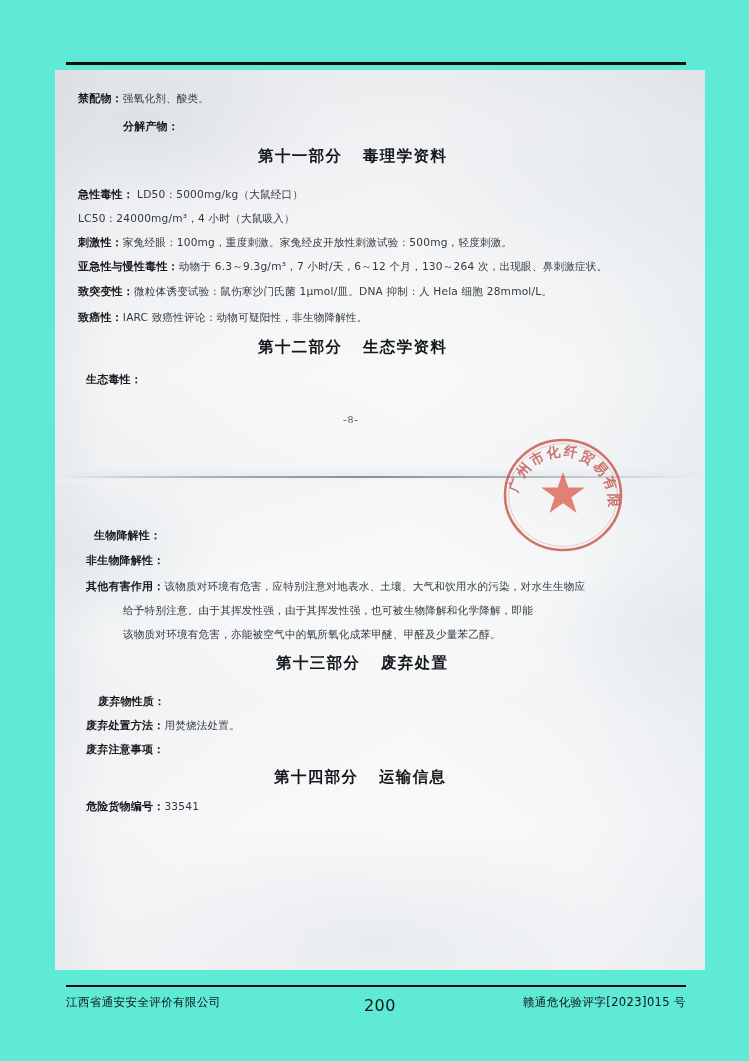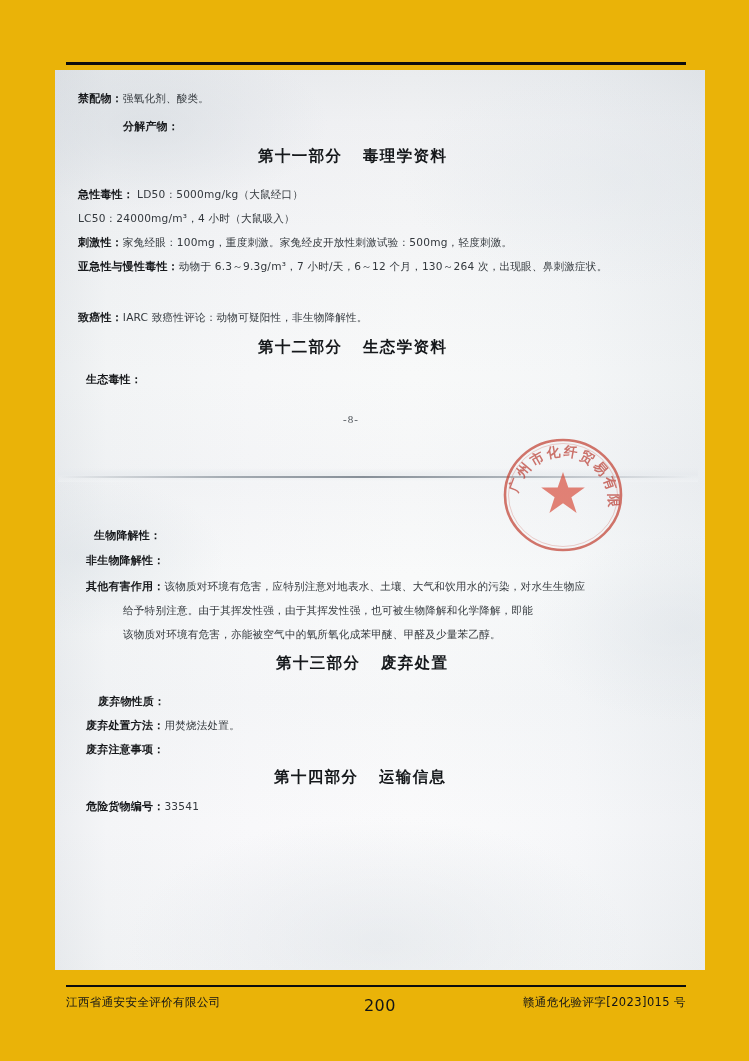--- a/index.html
+++ b/index.html
@@ -13,21 +13,21 @@
     height: 1061px;
     position: relative;
     overflow: hidden;
     font-family: "Liberation Serif", "DejaVu Serif", serif;
   }
 
   
   #page-sheet {
     position: absolute;
     inset: 0;
-    background: #eab308;
+    background: #5eead4;
   }
 
   
   #paper {
     position: absolute;
     left: 55px;
     top: 70px;
     width: 650px;
     height: 900px;
     background:
@@ -204,20 +204,23 @@
   </div>
 
   <div class="line" style="left:78px; top:236px;">
     <span class="lbl">刺激性：</span><span class="body-txt">家兔经眼：100mg，重度刺激。家兔经皮开放性刺激试验：500mg，轻度刺激。</span>
   </div>
 
   <div class="line" style="left:78px; top:260px;">
     <span class="lbl">亚急性与慢性毒性：</span><span class="body-txt">动物于 6.3～9.3g/m³，7 小时/天，6～12 个月，130～264 次，出现眼、鼻刺激症状。</span>
   </div>
 
+  <div class="line" style="left:78px; top:285px;">
+    <span class="lbl">致突变性：</span><span class="body-txt">微粒体诱变试验：鼠伤寒沙门氏菌 1μmol/皿。DNA 抑制：人 Hela 细胞 28mmol/L。</span>
+  </div>
 
   <div class="line" style="left:78px; top:311px;">
     <span class="lbl">致癌性：</span><span class="body-txt">IARC 致癌性评论：动物可疑阳性，非生物降解性。</span>
   </div>
 
   <div class="section-title" style="left:258px; top:337px;">
     <span>第十二部分</span>&nbsp;&nbsp;&nbsp;<span>生态学资料</span>
   </div>
 
   <div class="line" style="left:86px; top:373px;">

